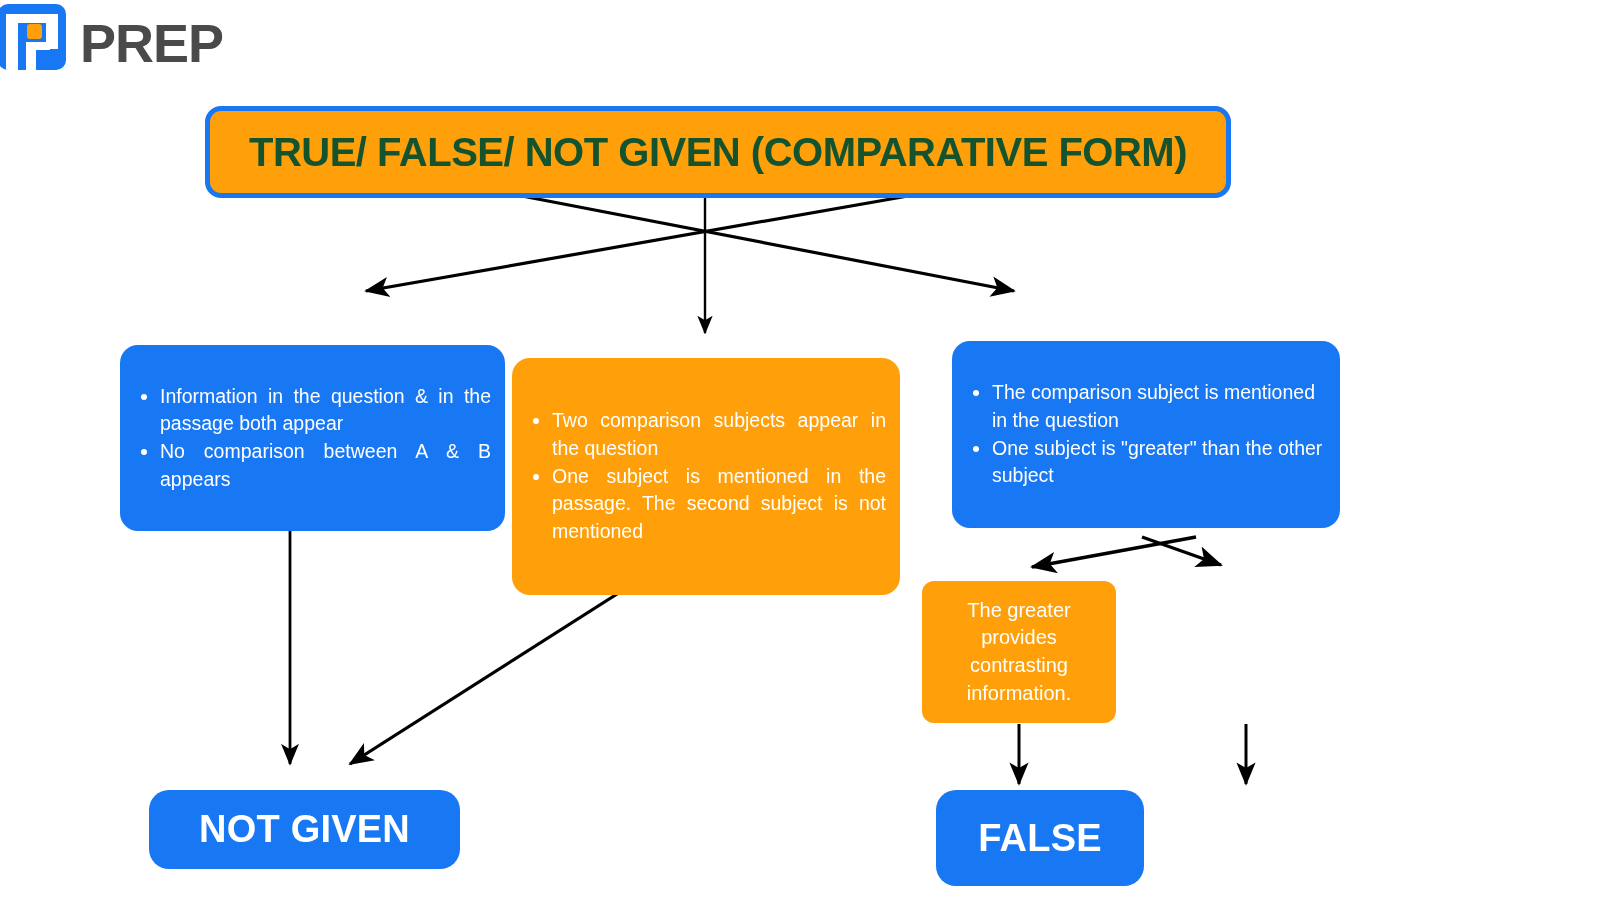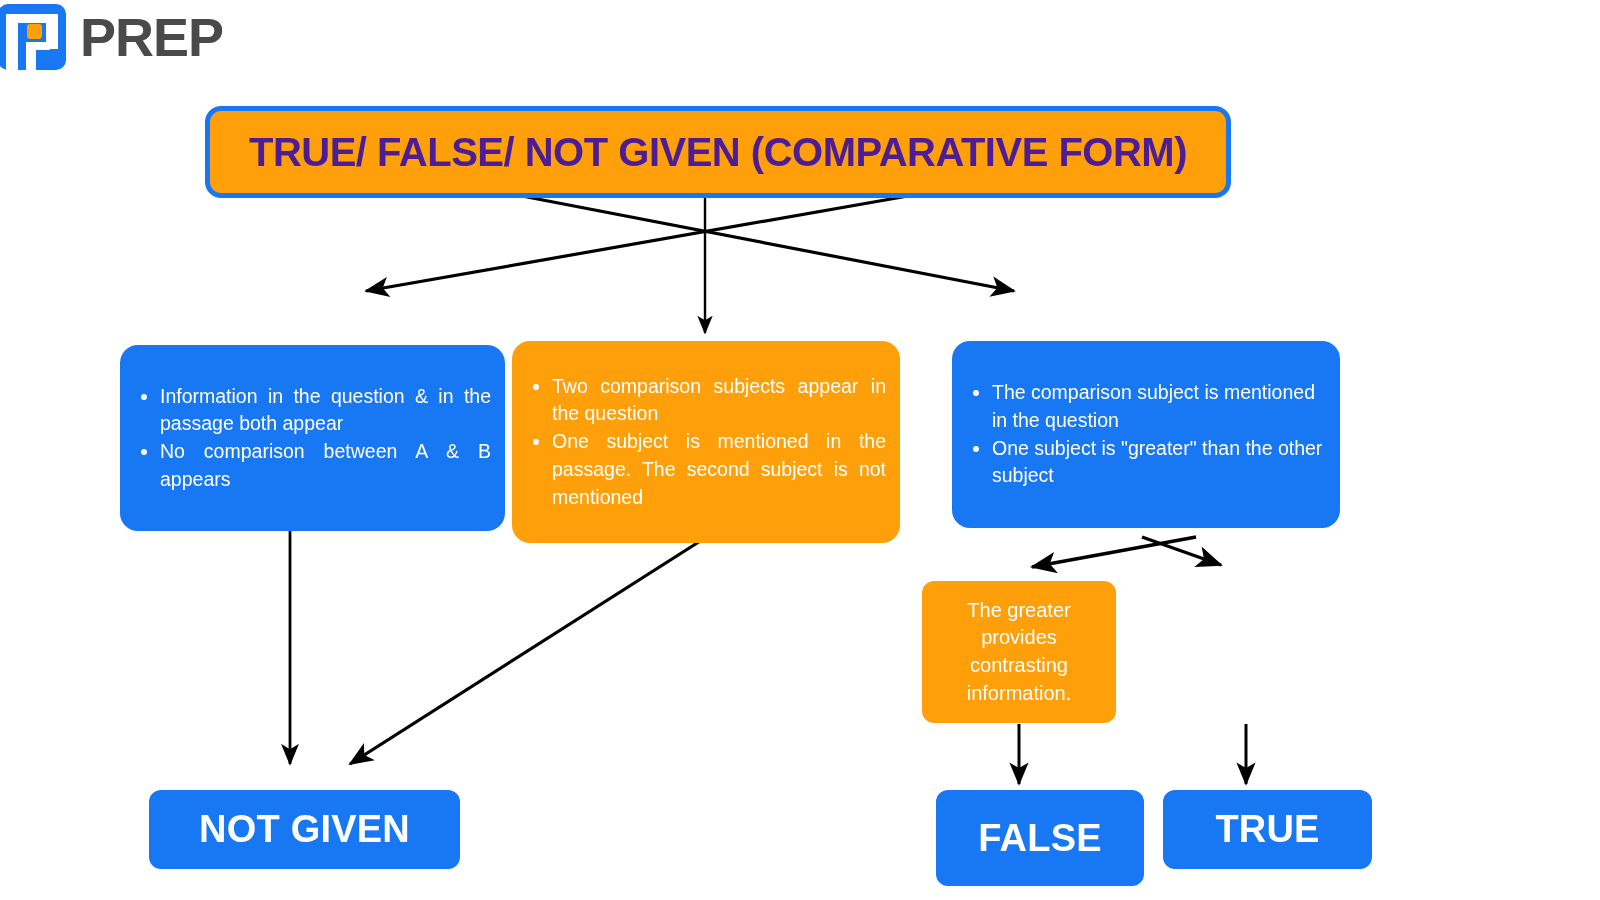--- a/index.html
+++ b/index.html
@@ -16,21 +16,21 @@
     font-family: "Liberation Sans", sans-serif;
   }
 
   
   #logo-wrap {
     position: absolute;
     left: 0px;
     top: 4px;
     height: 66px;
     display: flex;
-    align-items: center;
+    align-items: flex-end;
   }
   #logo-mark {
     position: relative;
     width: 68px;
     height: 66px;
     background: #1877F2;
     border-radius: 10px;
     overflow: hidden;
     margin-left: -2px;
   }
@@ -110,21 +110,21 @@
     background: #FFA00A;
     border: 5px solid #1877F2;
     border-radius: 16px;
     display: flex;
     align-items: center;
     justify-content: center;
   }
   #title-text {
     font-size: 40px;
     font-weight: bold;
-    color: #4c1d95;
+    color: #14532d;
     letter-spacing: -0.5px;
     white-space: nowrap;
   }
 
   .criteria-box {
     border-radius: 18px;
     display: flex;
     align-items: center;
     padding: 10px 14px 10px 10px;
   }
@@ -135,41 +135,41 @@
   }
   .criteria-box li {
     font-size: 19.5px;
     line-height: 1.42;
     color: #ffffff;
     margin: 0;
   }
   .justify li { text-align: justify; }
 
   #box-left  { left: 104px;  top: 345px; width: 385px; height: 186px; }
-  #box-mid   { left: 512px;  top: 341px; width: 388px; height: 202px; }
+  #box-mid   { left: 512px;  top: 358px; width: 388px; height: 237px; }
   #box-right { left: 936px;  top: 341px; width: 388px; height: 187px; }
 
   .small-box {
     border-radius: 12px;
     display: flex;
     align-items: center;
     justify-content: center;
     text-align: center;
     padding: 8px 12px;
   }
   .small-box span {
     font-size: 20px;
     line-height: 1.38;
     color: #ffffff;
   }
   #box-contrast { left: 922px;  top: 581px; width: 194px; height: 142px; }
   #box-match    { left: 1149px; top: 581px; width: 191px; height: 142px; }
 
   .result-box {
-    border-radius: 12px;
+    border-radius: 20px;
     display: flex;
     align-items: center;
     justify-content: center;
   }
   .result-box span {
     font-size: 38px;
     font-weight: bold;
     color: #ffffff;
     letter-spacing: 0.2px;
   }
@@ -256,17 +256,14 @@
 
 
   <div id="res-notgiven" class="node blue result-box">
     <span>NOT GIVEN</span>
   </div>
 
   <div id="res-false" class="node blue result-box">
     <span>FALSE</span>
   </div>
 
-  <div id="res-true" class="node blue result-box">
-    <span>TRUE</span>
-  </div>
 
 </div>
 
 </body></html>

